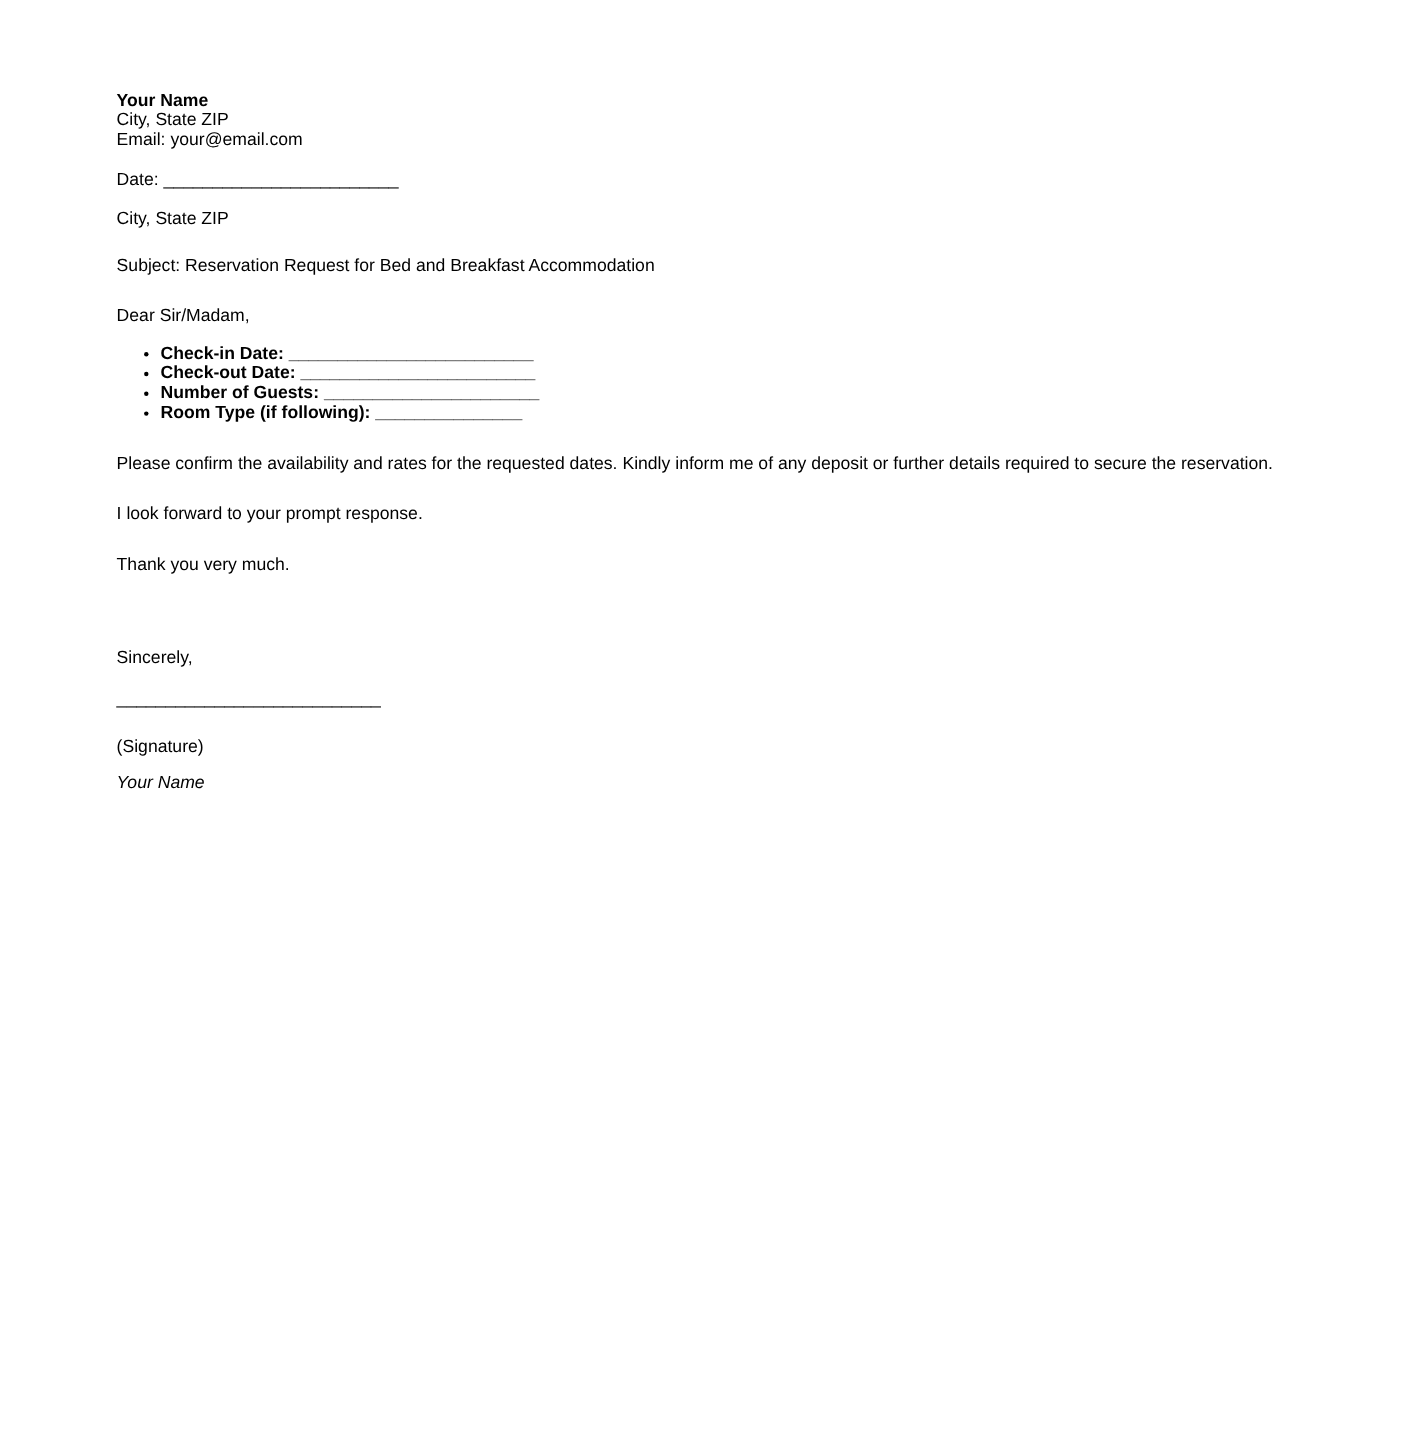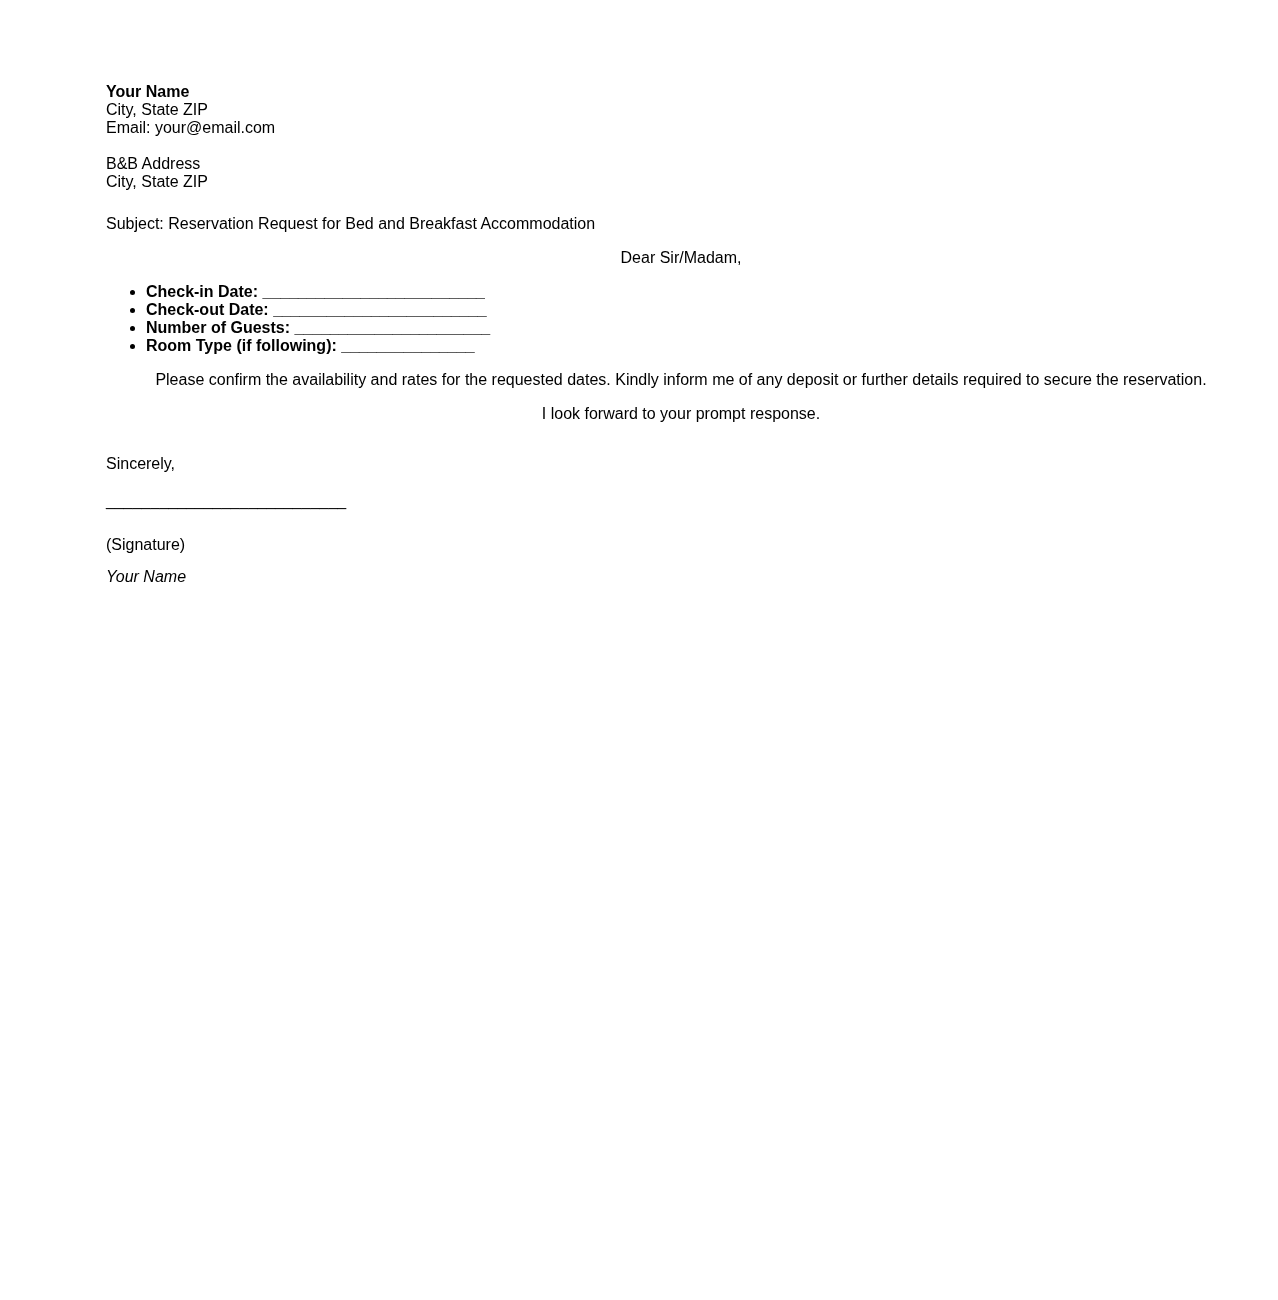--- a/index.html
+++ b/index.html
@@ -4,48 +4,49 @@
 <style>
   html, body { margin:0; padding:0; background:#ffffff; }
   body { width:1278px; height:1300px; position:relative; font-family:"Liberation Sans", sans-serif; font-size:16px; line-height:18px; color:#000; }
   .page { position:absolute; left:106px; top:83px; width:1150px; }
   .line { display:block; white-space:pre; }
   .bold { font-weight:bold; }
   .gap18 { margin-top:18px; }
   p { margin:0; }
   .sender, .recipient { }
   .subject { margin-top:24px; }
-  .para { margin-top:16px;text-align:center; }
+  .para { margin-top:28px; }
   ul { margin:16px 0 0 0; padding-left:40px; }
   ul li { font-weight:bold; }
-  .closing { margin-top:32px; }
+  .closing { margin-top:67px; }
   .sigline { margin-top:19px; }
   .sig-label { margin-top:26px; }
   .signame { margin-top:14px; font-style:italic; }
 </style>
 </head>
 <body>
 
 <div class="page">
   <div class="sender">
     <span class="line bold">Your Name</span>
     <span class="line">City, State ZIP</span>
     <span class="line">Email: your@email.com</span>
   </div>
+  <p class="gap18 line">Date: ________________________</p>
   <div class="recipient gap18">
-    <span class="line">B&amp;B Address</span>
     <span class="line">City, State ZIP</span>
   </div>
   <p class="subject">Subject: Reservation Request for Bed and Breakfast Accommodation</p>
   <p class="para">Dear Sir/Madam,</p>
   <ul>
     <li><span>Check-in Date:</span> <span>_________________________</span></li>
     <li><span>Check-out Date:</span> <span>________________________</span></li>
     <li><span>Number of Guests:</span> <span>______________________</span></li>
     <li><span>Room Type (if following):</span> <span>_______________</span></li>
   </ul>
   <p class="para">Please confirm the availability and rates for the requested dates. Kindly inform me of any deposit or further details required to secure the reservation.</p>
   <p class="para">I look forward to your prompt response.</p>
+  <p class="para">Thank you very much.</p>
   <p class="closing">Sincerely,</p>
   <p class="sigline">___________________________</p>
   <p class="sig-label">(Signature)</p>
   <p class="signame">Your Name</p>
 </div>
 
 </body></html>

